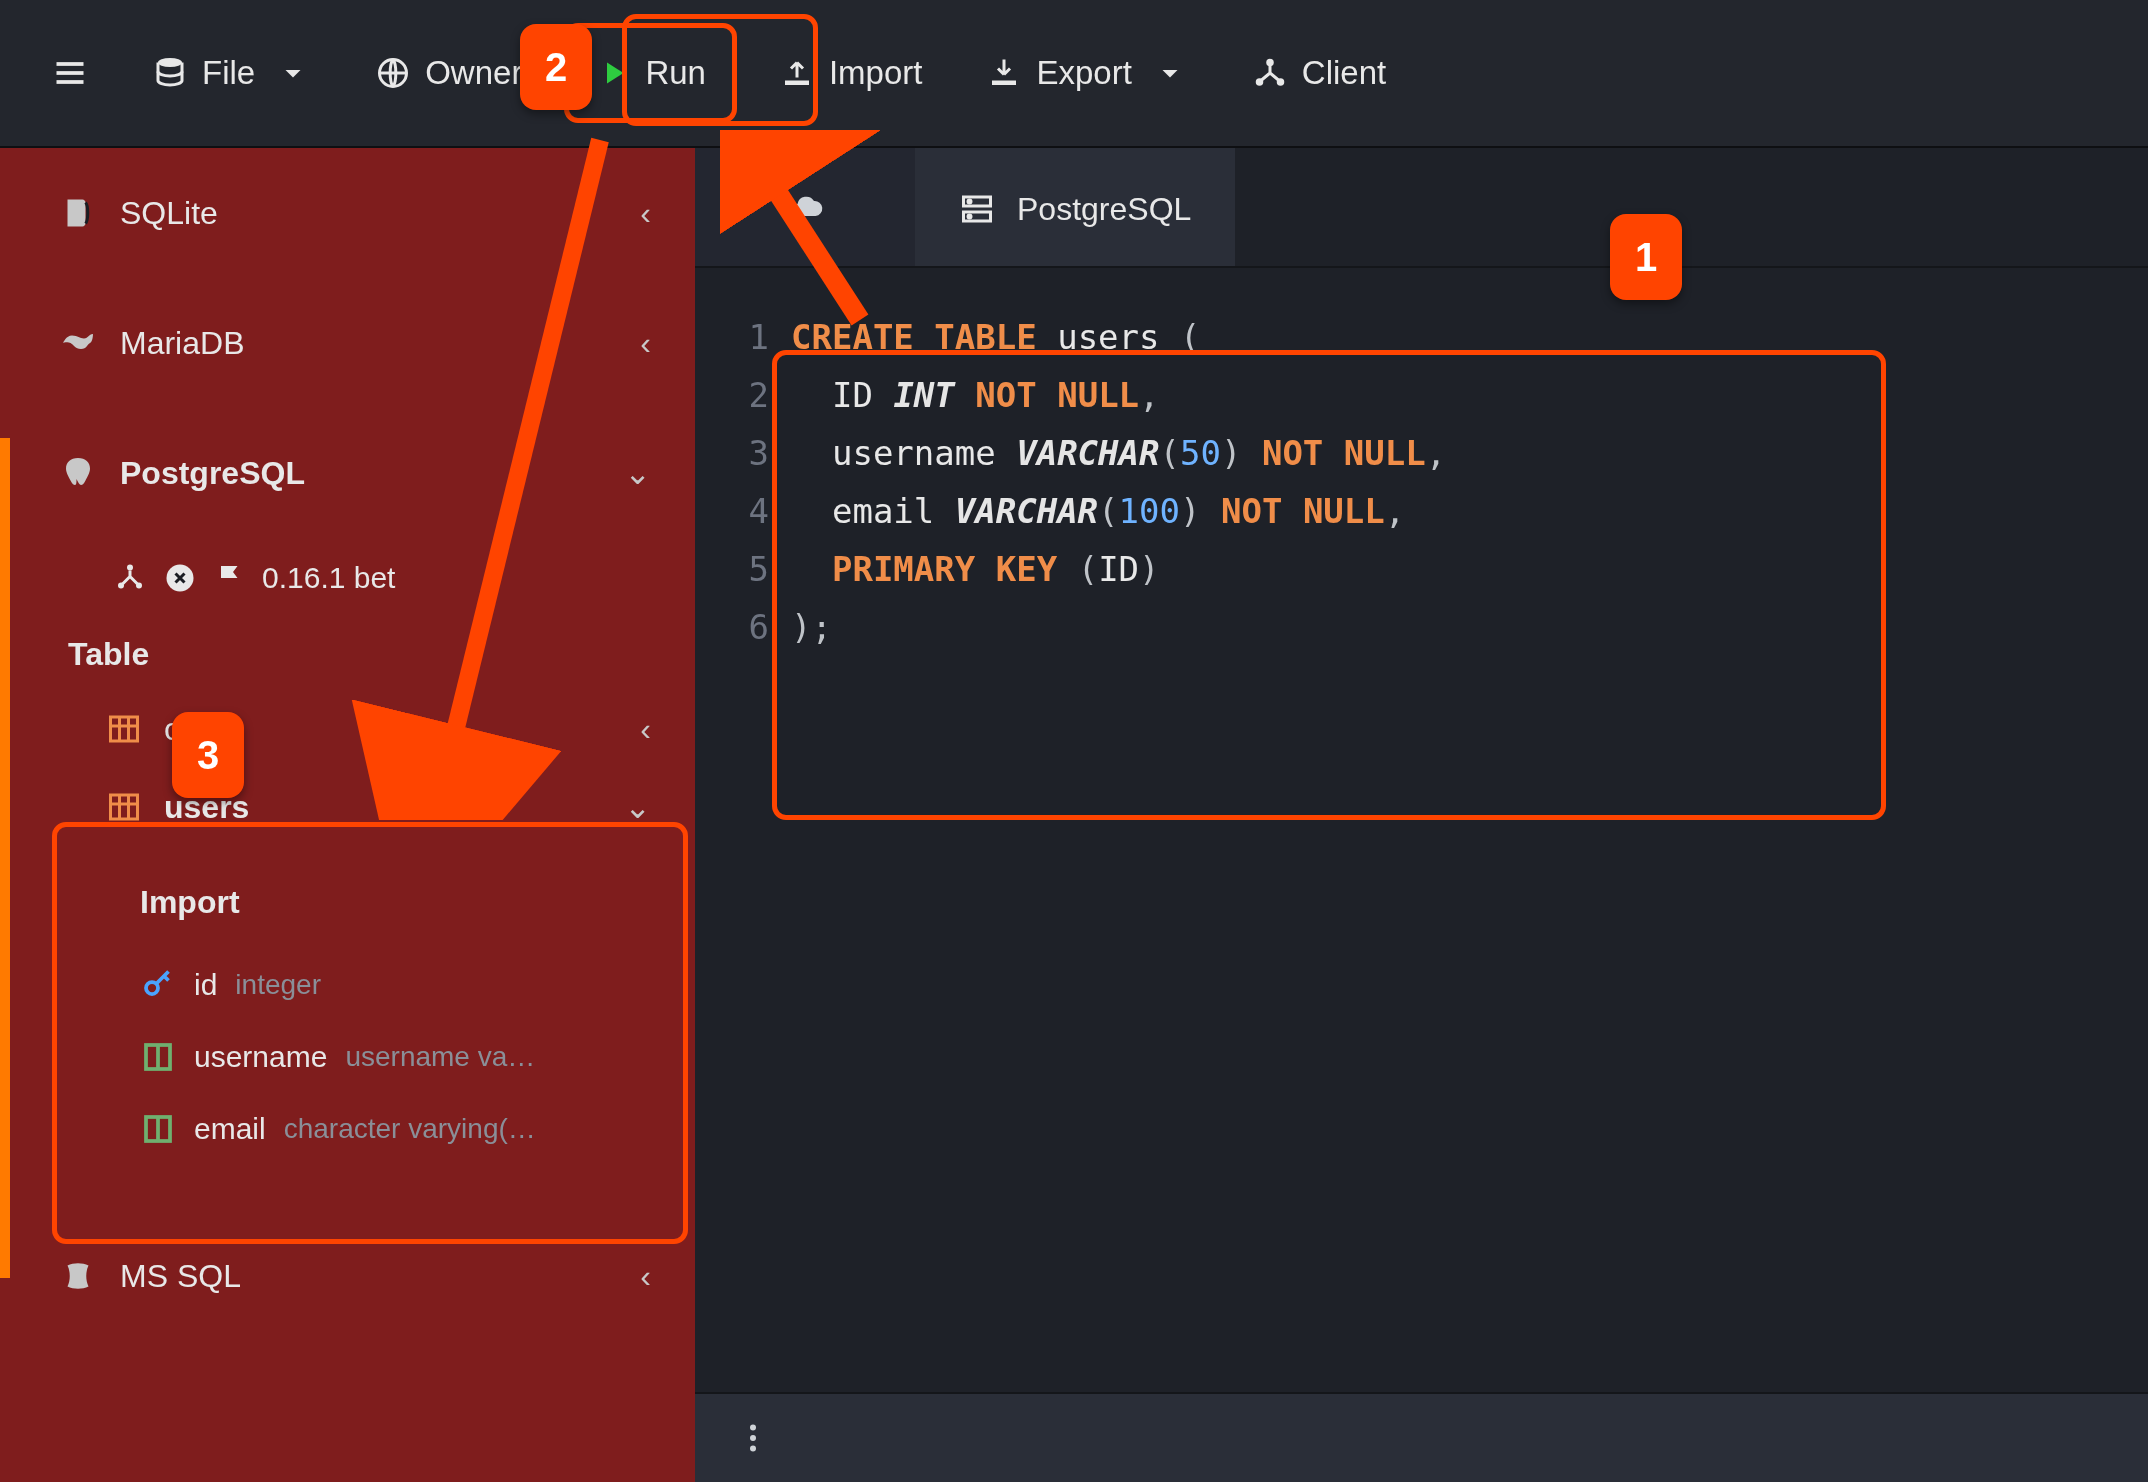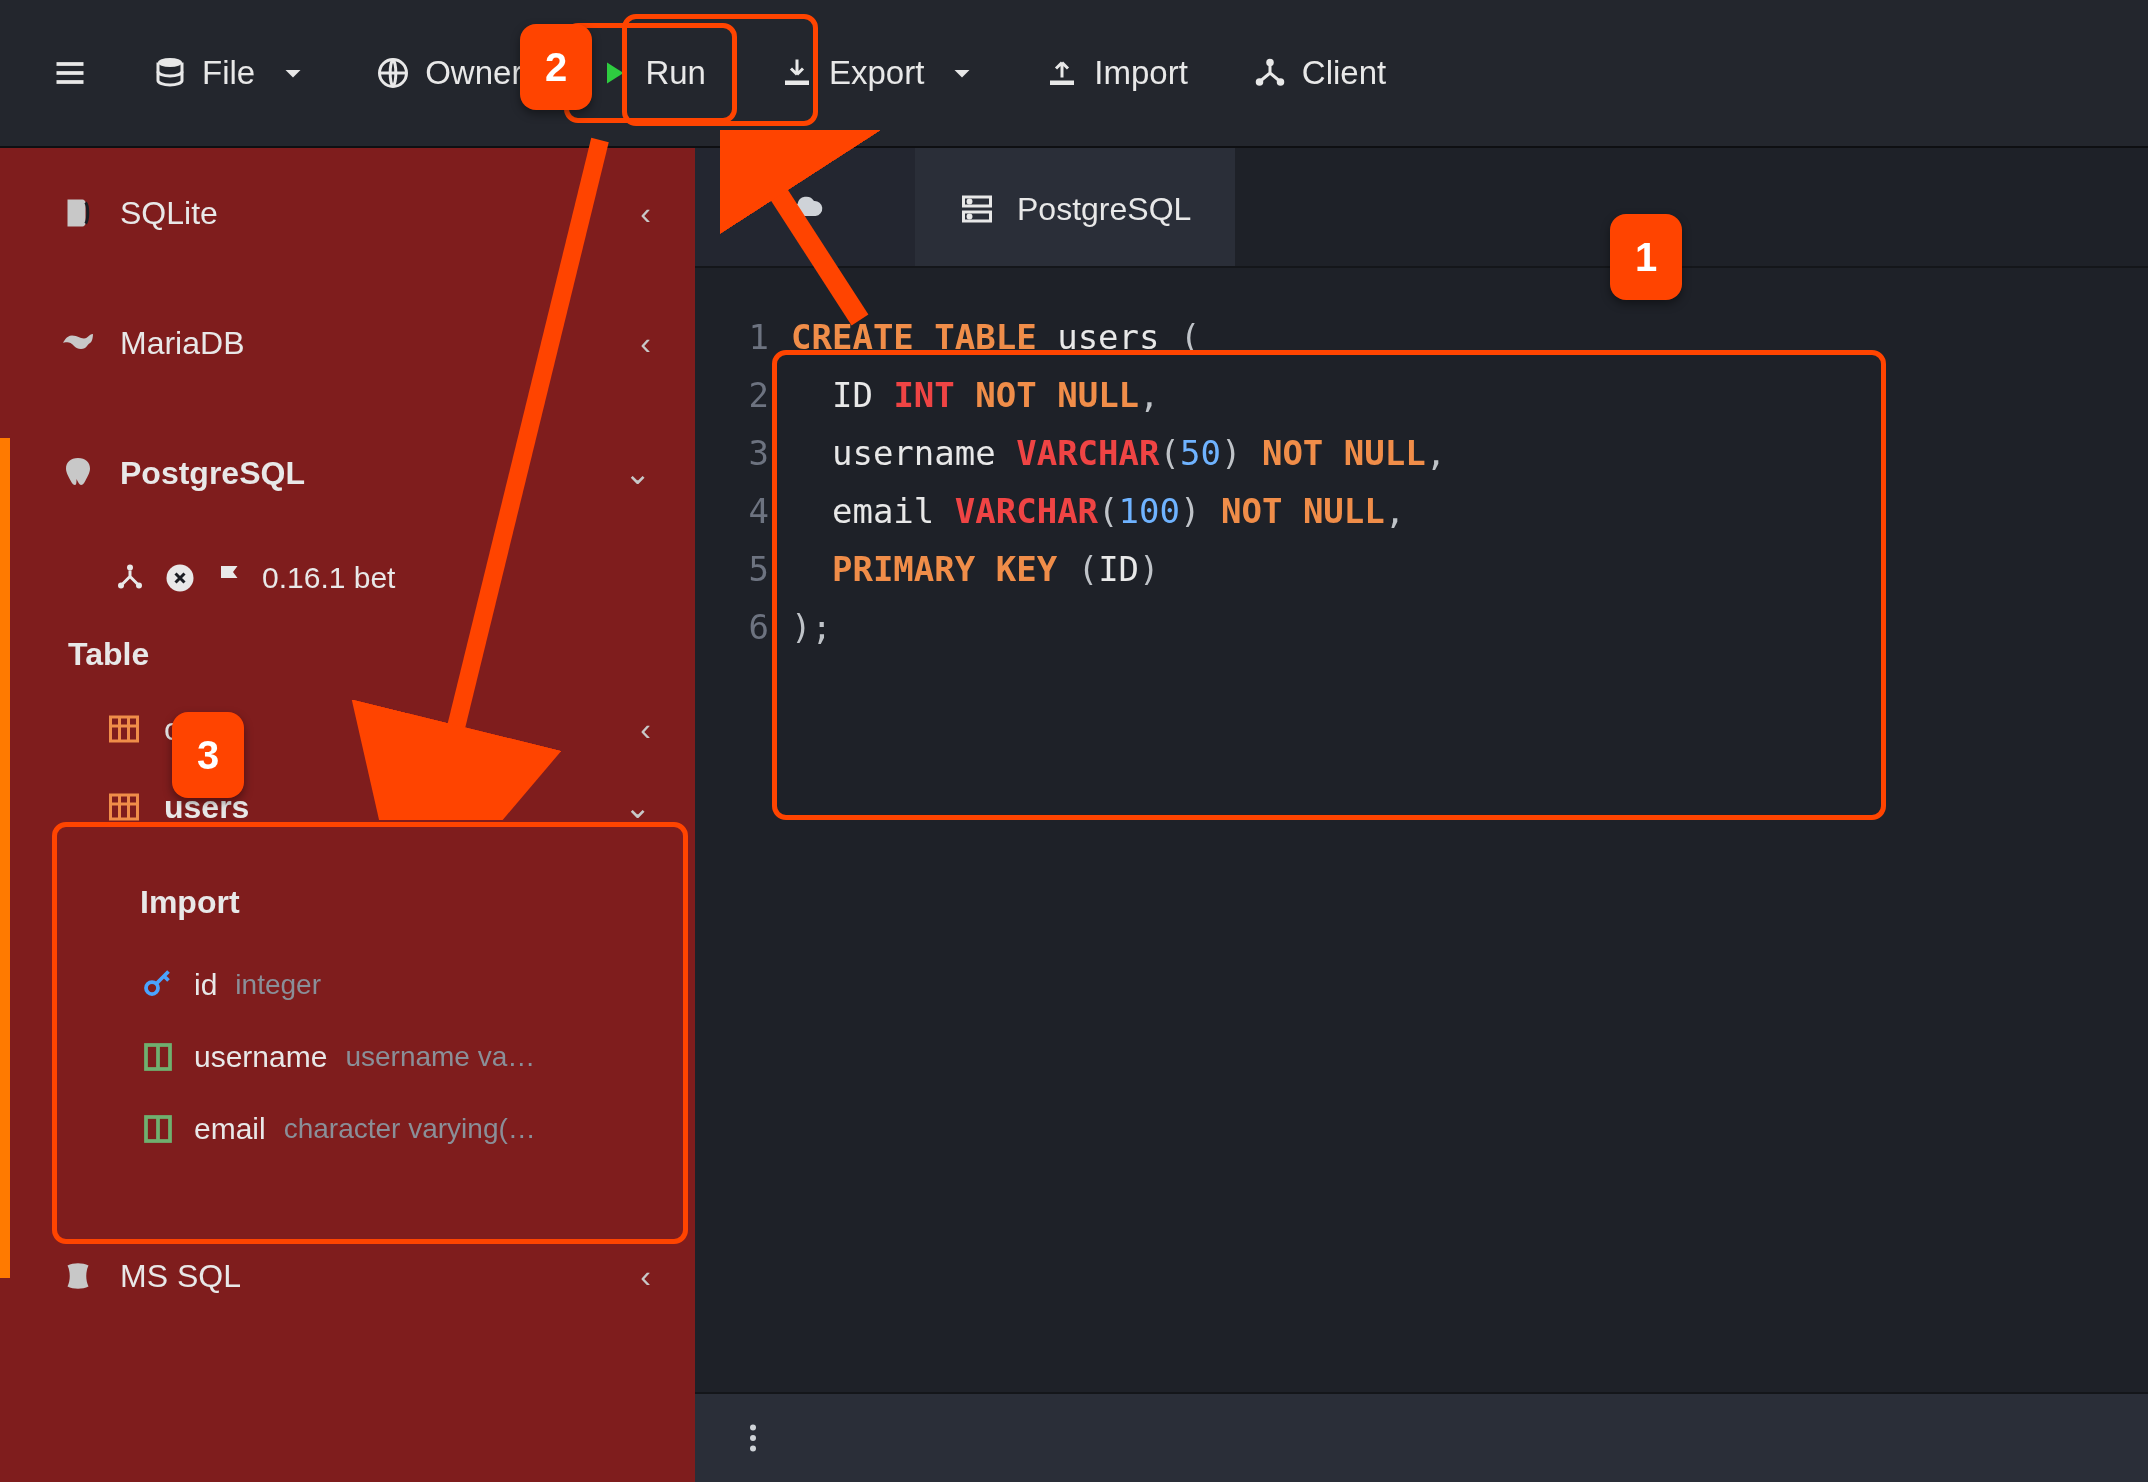--- a/index.html
+++ b/index.html
@@ -136,21 +136,21 @@
     min-height: 460px;
     font-family: "SF Mono", Menlo, Consolas, monospace;
     font-size: 34px;
     line-height: 58px;
     background: transparent;
   }
   .code-line { display:flex; }
   .gutter { width: 46px; text-align:right; color:#6d7380; padding-right: 22px; user-select:none;}
   .code   { white-space: pre; }
   .kw   { color:#f08d49; font-weight:700;margin-top:20px; }   
-  .typ  { color:#ef4444; font-weight:700; }
+  .typ  { color:#e5e5e5; font-weight:700;font-style:italic; }
   .id   { color:#e8e8e8; }
   .num  { color:#6fb3ff; }
   .pun  { color:#bfc3c8; }
 
   .results-bar {
     height: 90px;
     background:#2a2e38;
     border-top:2px solid #14161a;
     display:flex; align-items:center;
     padding: 0 40px;
@@ -258,40 +258,40 @@
             <path d="M8 5v14l11-7z"></path>
           </svg>
       </span>
       <span>Run</span>
     </div>
   </div>
 
   <div class="toolbar-btn">
     <span class="icon-sm">
       <svg viewBox="0 0 24 24" fill="#e8e8e8">
+          <path d="M12 15V5m0 0l-4 4m4-4l4 4" stroke="#e8e8e8" stroke-width="2" fill="none"></path>
+          <rect x="4" y="17" width="16" height="3"></rect>
+        </svg>
+    </span>
+    <span>Import</span>
+  </div>
+
+  <div class="toolbar-btn">
+    <span class="icon-sm">
+      <svg viewBox="0 0 24 24" fill="#e8e8e8">
           <path d="M12 3v10m0 0l-4-4m4 4l4-4" stroke="#e8e8e8" stroke-width="2" fill="none"></path>
           <rect x="4" y="17" width="16" height="3"></rect>
         </svg>
     </span>
     <span>Export</span>
     <span class="caret icon-sm">
         <svg viewBox="0 0 24 24" fill="#e8e8e8">
           <path d="M7 10l5 5 5-5z"></path>
         </svg>
       </span>
-  </div>
-
-  <div class="toolbar-btn">
-    <span class="icon-sm">
-      <svg viewBox="0 0 24 24" fill="#e8e8e8">
-          <path d="M12 15V5m0 0l-4 4m4-4l4 4" stroke="#e8e8e8" stroke-width="2" fill="none"></path>
-          <rect x="4" y="17" width="16" height="3"></rect>
-        </svg>
-    </span>
-    <span>Import</span>
   </div>
 
   <div class="toolbar-btn">
     <span class="icon-sm">
       <svg viewBox="0 0 24 24" fill="#e8e8e8">
           <circle cx="12" cy="5" r="2.5"></circle>
           <circle cx="5" cy="18" r="2.5"></circle>
           <circle cx="19" cy="18" r="2.5"></circle>
           <path d="M12 7v5m0 0l-6 5m6-5l6 5" stroke="#e8e8e8" stroke-width="2" fill="none"></path>
         </svg>

